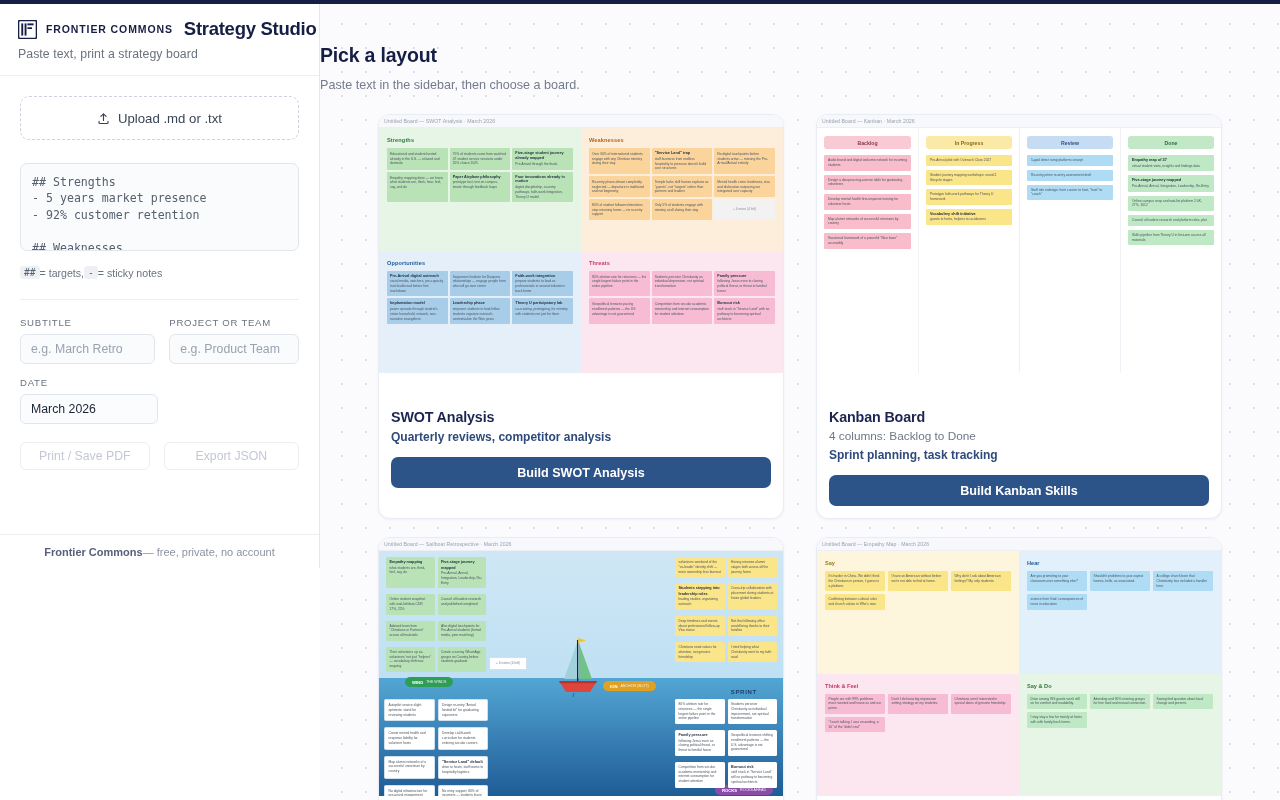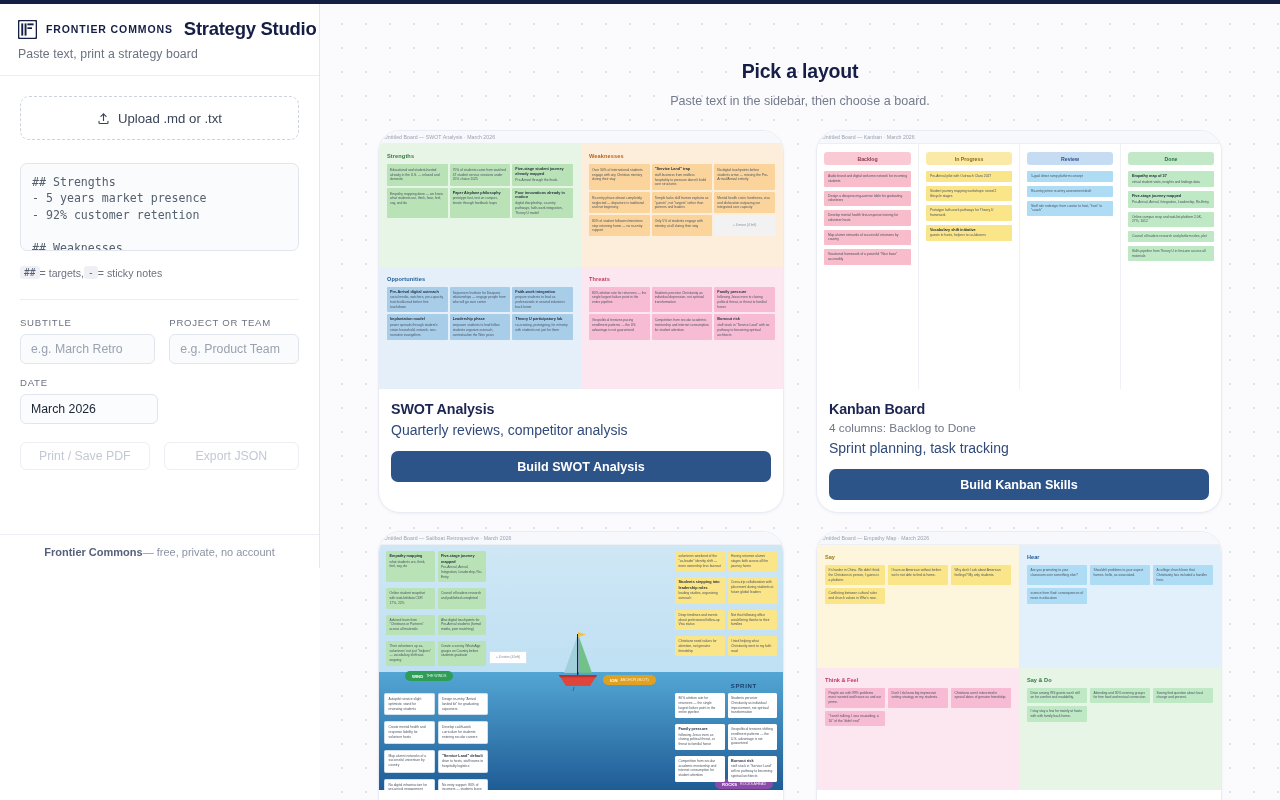--- a/index.html
+++ b/index.html
@@ -105,46 +105,46 @@
   .side-foot b { color: #56607a; font-weight: bold; }
 
   
   #main {
     flex: 1 1 auto; height: 796px; position: relative; overflow: hidden;
     background-color: #fbfbfe;
     background-image: radial-gradient(#dcdfee 1.05px, transparent 1.05px);
     background-size: 24px 24px;
     background-position: 10px 8px;
   }
-  .main-head { padding-top: 56px; text-align: center; }
+  .main-head { padding-top: 40px; text-align: left; }
   .main-title { font-size: 19.5px; font-weight: bold; color: #151e44; letter-spacing: -0.01em; }
   .main-sub { font-size: 12.6px; color: #737b8c; margin-top: 11px; }
 
   .grid {
     margin: 22px auto 0 auto; width: 844px;
     display: grid; grid-template-columns: 406px 406px; gap: 18px 32px;
   }
 
   .card {
-    background: #ffffff; border: 1px solid #e9ecf4; border-radius: 22px;
+    background: #ffffff; border: 1px solid #e9ecf4; border-radius: 12px;
     box-shadow: 0 1px 3px rgba(22,30,60,.05);
-    overflow: hidden; display: flex; flex-direction: column;
+    overflow: hidden; display: flex; flex-direction: column; gap: 24px;
   }
   .thumb { height: 258px; position: relative; overflow: hidden; background: #fff; }
   .thumb-bar {
     height: 13px; background: #f7f8fb; border-bottom: 1px solid #edeff5;
     font-size: 5.2px; color: #9aa1b2; display: flex; align-items: center; padding-left: 5px;
     letter-spacing: .01em;
   }
   .thumb-body { position: absolute; top: 13px; left: 0; right: 0; bottom: 0; }
 
   .card-info { padding: 12px 12px 12px 12px; }
   .card-title { font-size: 14.3px; font-weight: bold; color: #1c2552; letter-spacing: -0.01em; }
   .card-desc { font-size: 11.8px; color: #6f7788; margin-top: 4px; }
-  .card-use { font-size: 14px; color: #2f4a7a; font-weight: normal; margin-top: 5px; }
+  .card-use { font-size: 12px; color: #2f4a7a; font-weight: bold; margin-top: 5px; }
   .build-btn {
     margin-top: 13px; height: 31px; border-radius: 7px; background: #2d5488;
     color: #ffffff; font-size: 12.6px; font-weight: bold;
     display: flex; align-items: center; justify-content: center; cursor: pointer;
     border: none; width: 100%; font-family: "Liberation Sans", sans-serif;
   }
 
   
   .swot { display: grid; grid-template-columns: 1fr 1fr; grid-template-rows: 1fr 1fr; height: 100%; }
   .q { padding: 9px 8px; overflow: hidden; }

